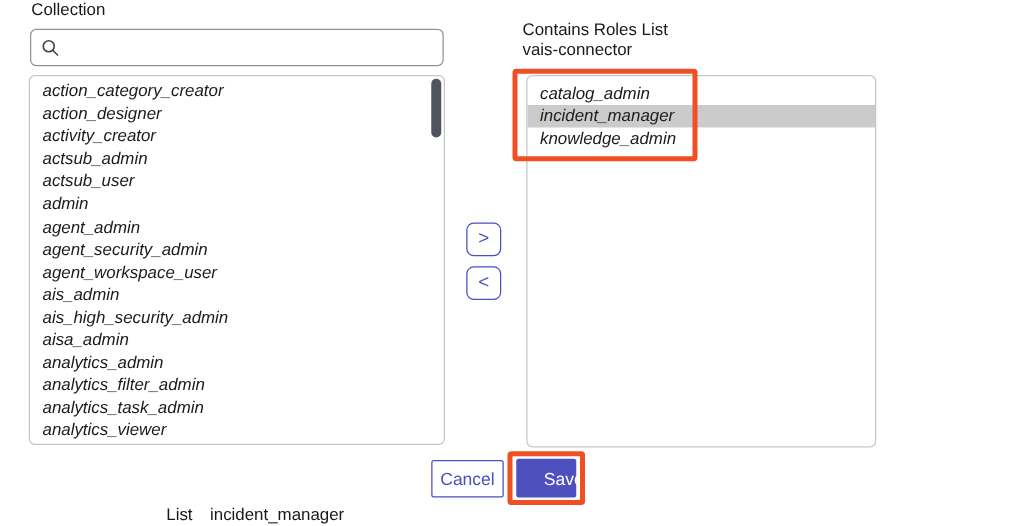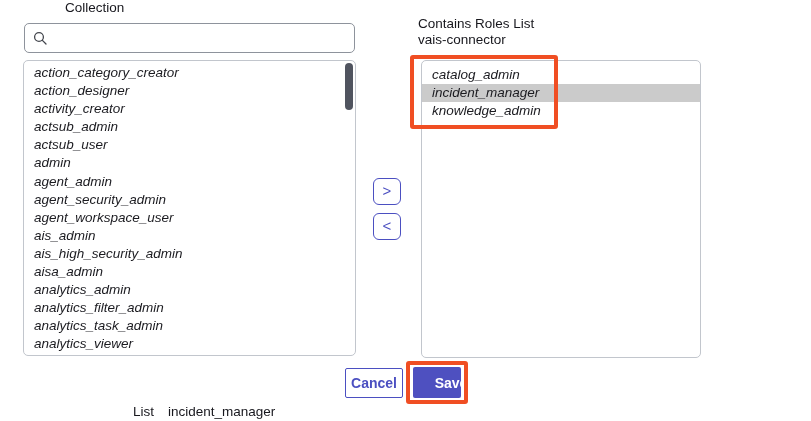--- a/index.html
+++ b/index.html
@@ -12,21 +12,21 @@
     background: #ffffff;
     overflow: hidden;
     color: #1b1b20;
   }
   .label {
     position: absolute;
     font-size: 13.5px;
     color: #17171d;
     white-space: nowrap;
   }
-  .collection-label { left: 25px; top: 0px; margin-left: 40px; }
+  .collection-label { left: 25px; top: 0px; }
   .contains-label   { left: 418px; top: 16px; }
   .connector-label  { left: 418px; top: 32px; }
 
   .searchbox {
     position: absolute;
     left: 24px; top: 23px;
     width: 331px; height: 30px;
     border: 1px solid #8e939c;
     border-radius: 5px;
     background: #ffffff;
@@ -100,21 +100,21 @@
     pointer-events: none;
     z-index: 5;
     background: transparent;
   }
   .annotation-roles { left: 410px; top: 55px;  width: 148px; height: 74px; }
   .annotation-save  { left: 406px; top: 361px; width: 62px;  height: 43px; }
 
   .footer-btn {
     position: absolute;
     font-size: 14px;
-    font-weight: bold;
+    font-weight: normal;
     border-radius: 2px;
     display: flex;
     align-items: center;
     justify-content: center;
     cursor: pointer;
     font-family: "Liberation Sans", sans-serif;
   }
   .cancel-btn {
     left: 345px; top: 368px; width: 58px; height: 30px;
     background: #ffffff;

